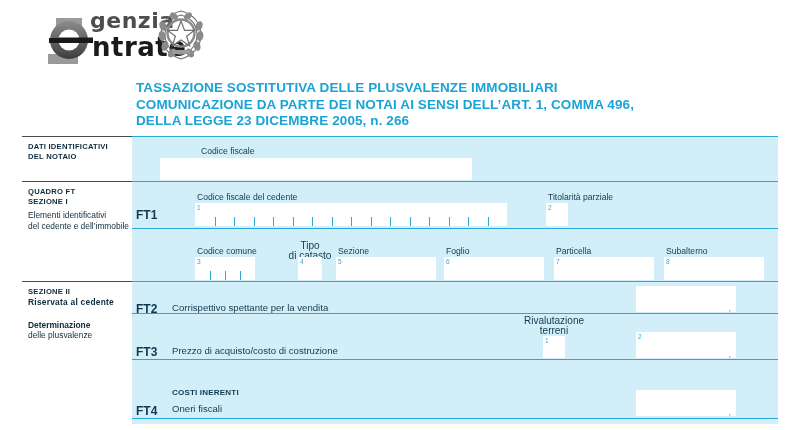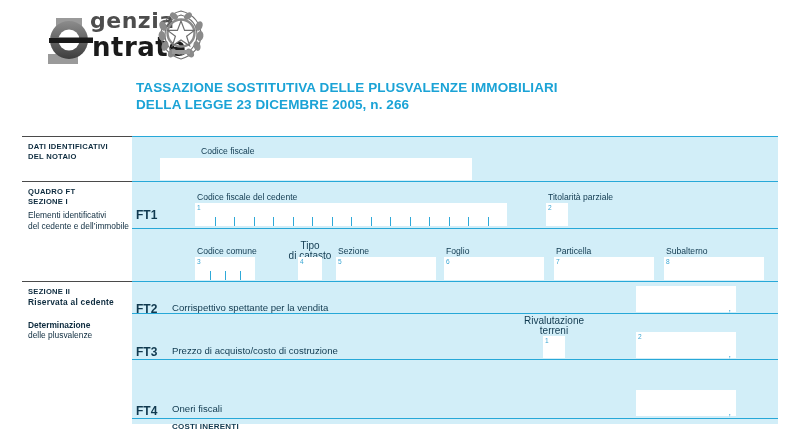--- a/index.html
+++ b/index.html
@@ -103,20 +103,21 @@
       <ellipse cx="22" cy="10" rx="3" ry="4.4" transform="rotate(-50 22 10)"></ellipse>
       <ellipse cx="36" cy="10" rx="3" ry="4.4" transform="rotate(50 36 10)"></ellipse>
     </g>
     <circle cx="29" cy="27" r="13.5" fill="none" stroke="#8a8a8a" stroke-width="2.4"></circle>
     <path d="M29 15 L32.6 24.4 L42.4 24.4 L34.6 30.3 L37.6 39.8 L29 34 L20.4 39.8 L23.4 30.3 L15.6 24.4 L25.4 24.4 Z" fill="#ffffff" stroke="#6e6e6e" stroke-width="1.2"></path>
     <path d="M20 44 h18 v4 h-18 z" fill="#9a9a9a"></path>
   </svg>
 
   <div class="title">
     <div>TASSAZIONE SOSTITUTIVA DELLE PLUSVALENZE IMMOBILIARI</div>
+    <div>COMUNICAZIONE DA PARTE DEI NOTAI AI SENSI DELL’ART. 1, COMMA 496,</div>
     <div>DELLA LEGGE 23 DICEMBRE 2005, n. 266</div>
   </div>
 
   <div id="form">
 
     <div class="leftcol"></div>
     <div class="rightcol"></div>
 
     <div class="hr-dark" style="left:0;top:0;width:110px;"></div>
     <div class="hr" style="left:110px;top:0;width:646px;"></div>
@@ -236,21 +237,21 @@
     <div class="ftcode" style="left:114px;top:209px;">FT3</div>
     <div class="rowtext" style="left:150px;top:209px;">Prezzo di acquisto/costo di costruzione</div>
 
     <div class="box" style="left:614px;top:196px;width:100px;height:26px;">
       <span class="idx">2</span>
       <span class="comma">,</span>
     </div>
 
     <div class="hr" style="left:110px;top:223px;width:646px;"></div>
 
-    <div class="rowtext-bold" style="left:150px;top:252px;margin-top:34px;">COSTI INERENTI</div>
+    <div class="rowtext-bold" style="left:150px;top:252px;">COSTI INERENTI</div>
     <div class="ftcode" style="left:114px;top:268px;">FT4</div>
     <div class="rowtext" style="left:150px;top:267px;">Oneri fiscali</div>
 
     <div class="box" style="left:614px;top:254px;width:100px;height:26px;">
       <span class="comma">,</span>
     </div>
 
     <div class="hr" style="left:110px;top:282px;width:646px;"></div>
   </div>
 </div>

